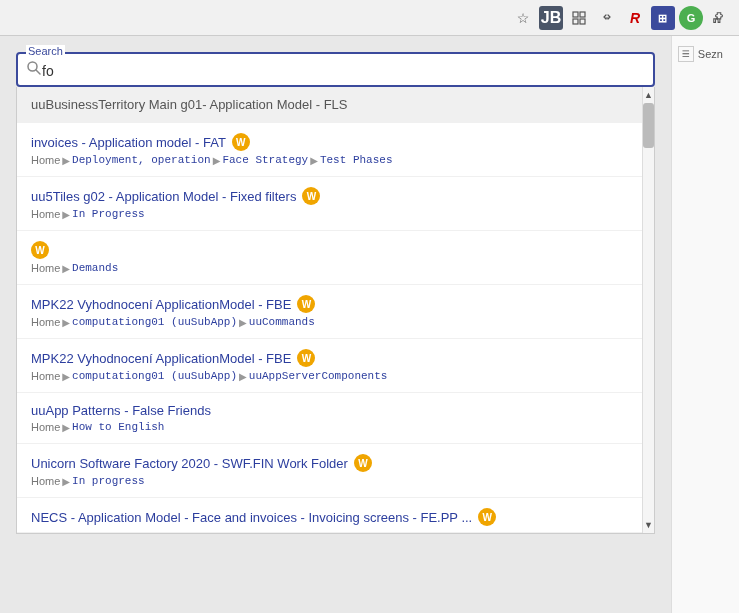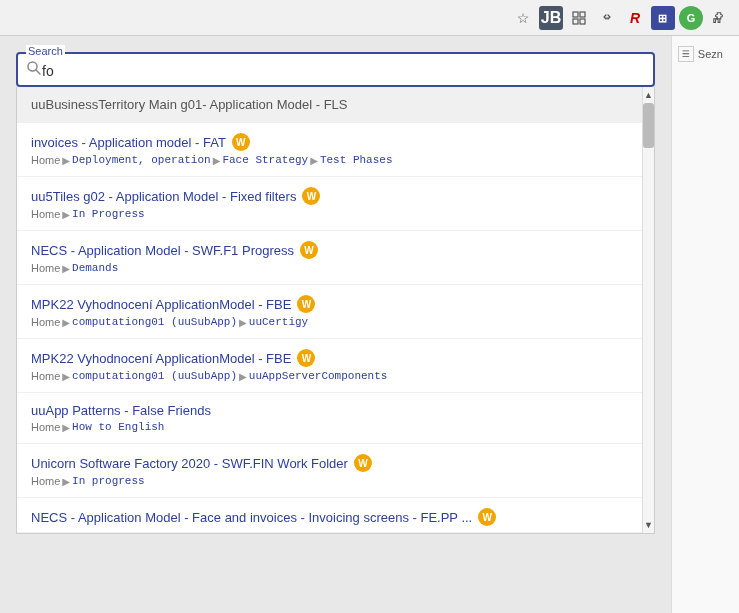--- a/index.html
+++ b/index.html
@@ -287,41 +287,40 @@
         </div>
         <div class="breadcrumb">
           <span style="color:#777;">Home</span>
           <span class="breadcrumb-arrow">▶</span>
           <span class="breadcrumb-link">In Progress</span>
         </div>
       </div>
 
       <div class="result-item">
         <div class="result-title">
-          <span class="result-title-text">NECS - Application Model - SWF.F1 Progress</span>
           <span class="w-badge">W</span>
         </div>
         <div class="breadcrumb">
           <span style="color:#777;">Home</span>
           <span class="breadcrumb-arrow">▶</span>
           <span class="breadcrumb-link">Demands</span>
         </div>
       </div>
 
       <div class="result-item">
         <div class="result-title">
           <span class="result-title-text">MPK22 Vyhodnocení ApplicationModel - FBE</span>
           <span class="w-badge">W</span>
         </div>
         <div class="breadcrumb">
           <span style="color:#777;">Home</span>
           <span class="breadcrumb-arrow">▶</span>
           <span class="breadcrumb-link">computationg01 (uuSubApp)</span>
           <span class="breadcrumb-arrow">▶</span>
-          <span class="breadcrumb-link">uuCertigy</span>
+          <span class="breadcrumb-link">uuCommands</span>
         </div>
       </div>
 
       <div class="result-item">
         <div class="result-title">
           <span class="result-title-text">MPK22 Vyhodnocení ApplicationModel - FBE</span>
           <span class="w-badge">W</span>
         </div>
         <div class="breadcrumb">
           <span style="color:#777;">Home</span>

